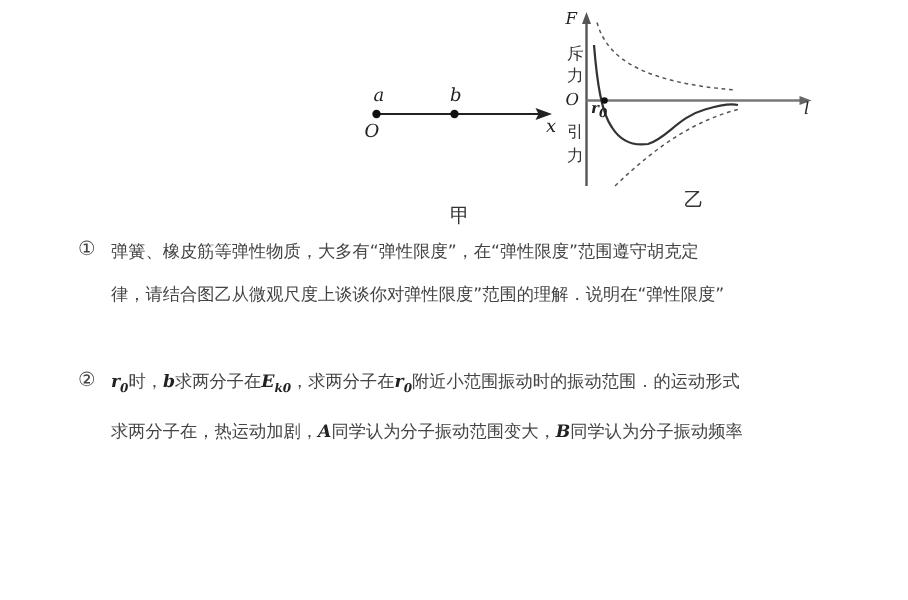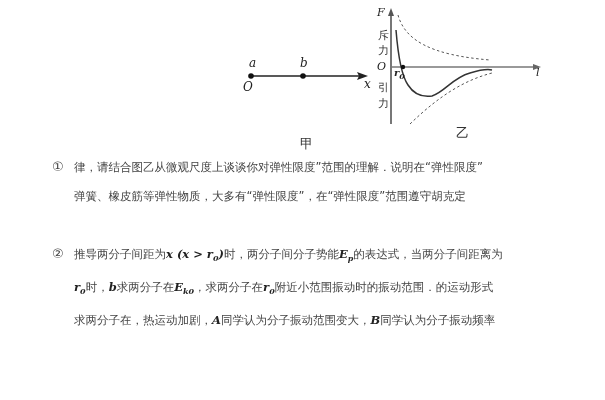--- a/index.html
+++ b/index.html
@@ -52,22 +52,21 @@
 <span class="caption" style="left:378px;top:43px;font-size:11px;">力</span>
 <span class="caption math" style="left:377px;top:60px;font-size:11px;font-weight:normal;">O</span>
 <span class="caption math" style="left:394px;top:67px;font-size:10px;font-weight:bold;"><span>r</span><sub>0</sub></span>
 <span class="caption math" style="left:536px;top:66px;font-size:11px;font-weight:normal;">l</span>
 <span class="caption" style="left:378px;top:80px;font-size:11px;">引</span>
 <span class="caption" style="left:378px;top:96px;font-size:11px;">力</span>
 <span class="caption" style="left:456px;top:124px;">乙</span>
 
 <div class="q" style="top:153px;">
   <span class="num">①</span>
+  <span class="line">弹簧、橡皮筋等弹性物质，大多有“弹性限度”，在“弹性限度”范围遵守胡克定</span>
   <span class="line">律，请结合图乙从微观尺度上谈谈你对弹性限度”范围的理解．说明在“弹性限度”</span>
-  <span class="line">弹簧、橡皮筋等弹性物质，大多有“弹性限度”，在“弹性限度”范围遵守胡克定</span>
 </div>
 
 <div class="q" style="top:240px;">
   <span class="num">②</span>
-  <span class="line"><span>推导两分子间距为</span><span class="math">x</span><span class="math"> </span><span class="math">(x &gt; r</span><sub class="math">0</sub><span class="math">)</span><span>时，两分子间分子势能</span><span class="math">E</span><sub class="math">p</sub><span>的表达式，当两分子间距离为</span></span>
   <span class="line"><span class="math">r</span><sub class="math">0</sub><span>时，</span><span class="math">b</span><span>求两分子在</span><span class="math">E</span><sub class="math">k0</sub><span>，求两分子在</span><span class="math">r</span><sub class="math">0</sub><span>附近小范围振动时的振动范围．的运动形式</span></span>
   <span class="line"><span>求两分子在，热运动加剧，</span><span class="math">A</span><span>同学认为分子振动范围变大，</span><span class="math">B</span><span>同学认为分子振动频率</span></span>
 </div>
 
 </body></html>

